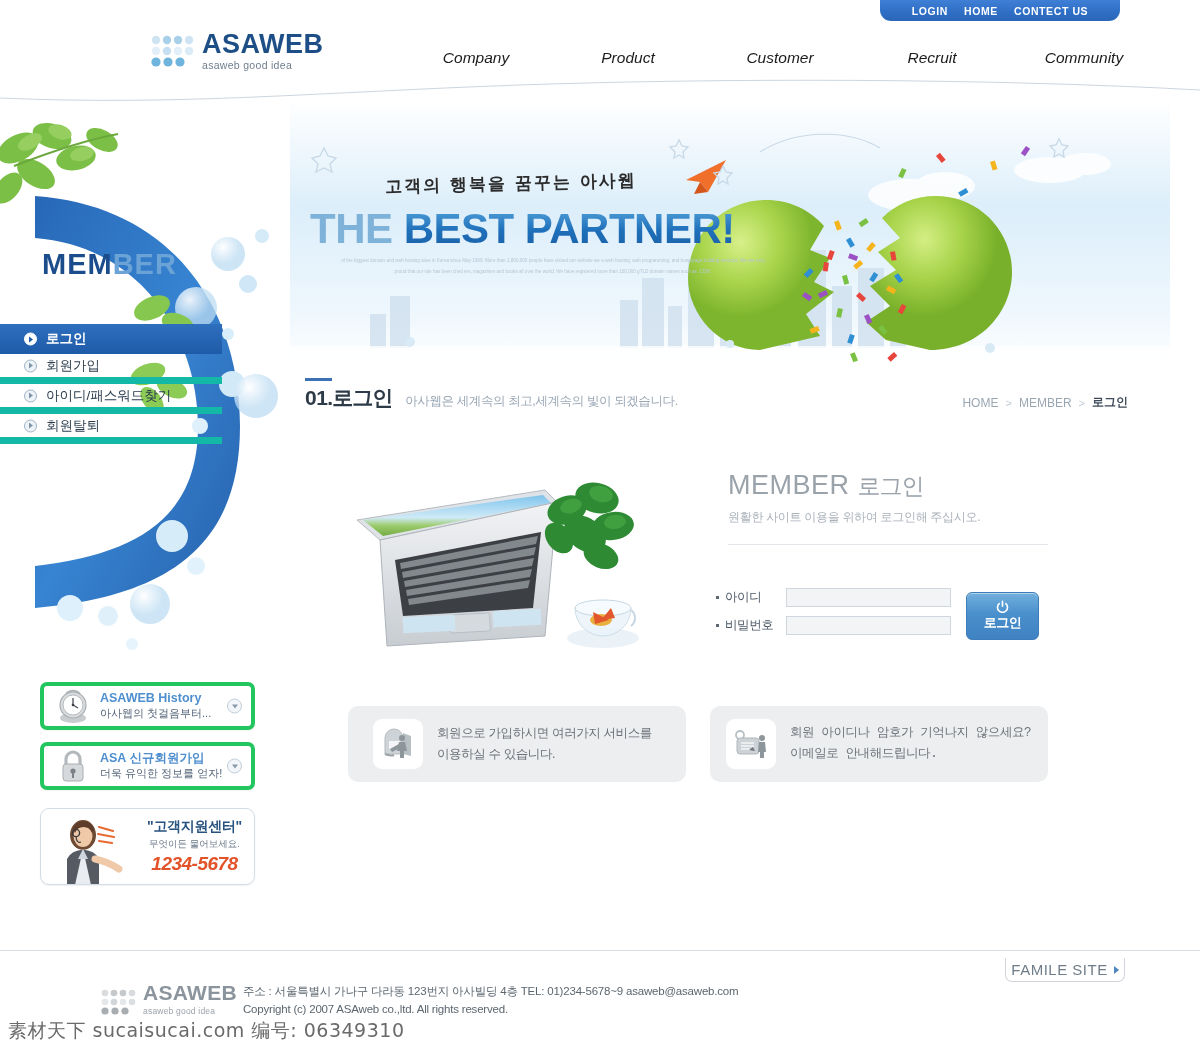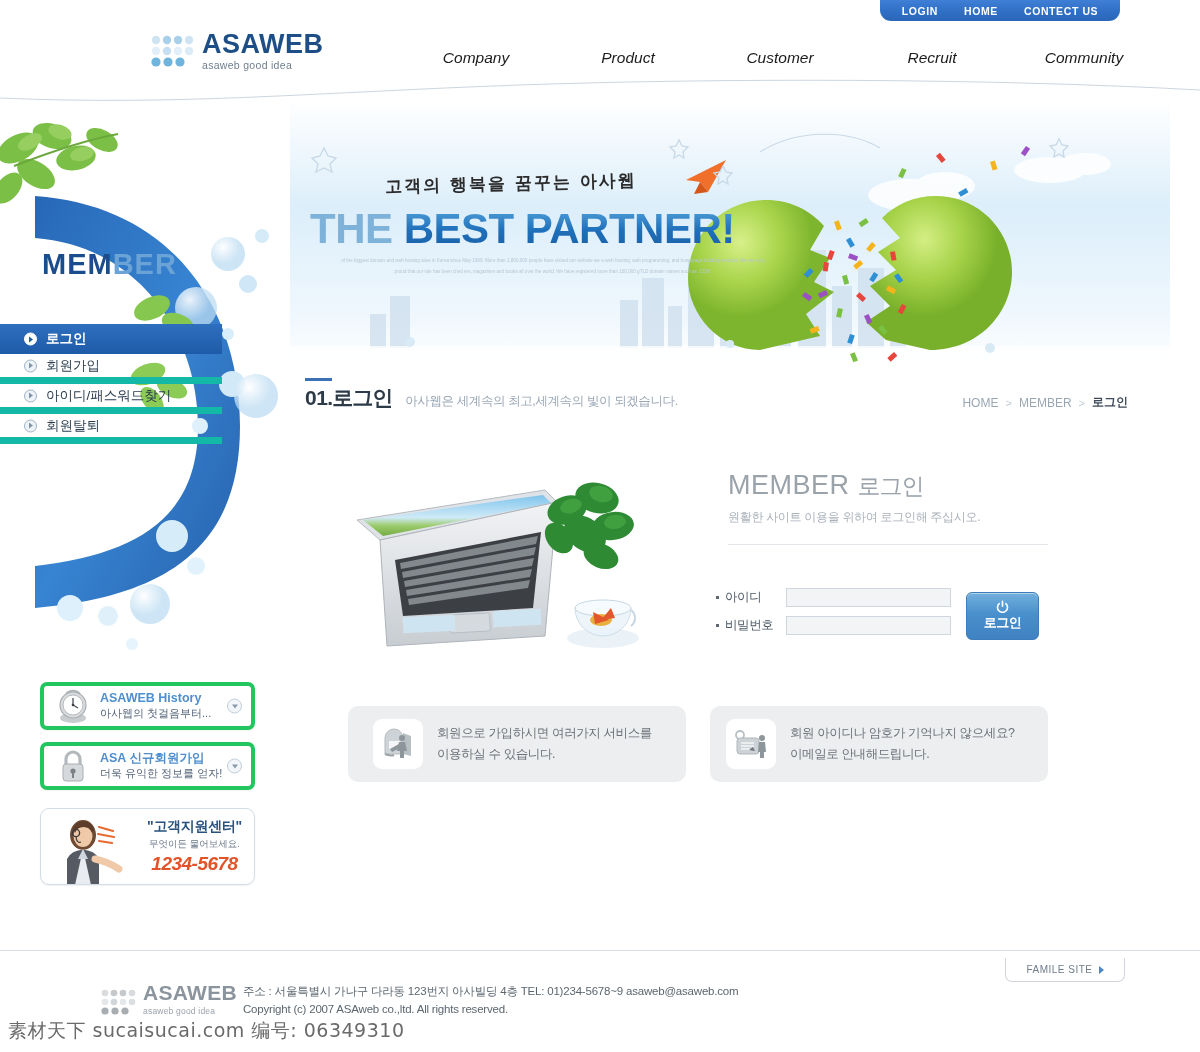--- a/index.html
+++ b/index.html
@@ -8,21 +8,21 @@
     background:#ffffff;
     font-family:"Liberation Sans", sans-serif;
     overflow:hidden;
   }
 
   
   .topbar {
     position:absolute; top:0; left:880px; width:240px; height:21px;
     background:linear-gradient(180deg,#3f7fd6 0%,#2f6fc6 55%,#2b66b8 100%);
     border-radius:0 0 11px 11px;
-    display:flex; align-items:center; justify-content:center; gap:26px;
+    display:flex; align-items:center; justify-content:center; gap:16px;
   }
   .topbar a {
     color:#ffffff; font-size:10.5px; font-weight:bold; letter-spacing:.6px;
     text-decoration:none; white-space:nowrap;
   }
 
   
   .header {
     position:absolute; top:21px; left:0; width:1200px; height:62px;
     background:#ffffff;
@@ -198,35 +198,35 @@
   }
   .login-btn .pw { width:13px; height:13px; }
   .login-btn span { color:#ffffff; font-size:13px; font-weight:bold; letter-spacing:-.5px; }
 
   
   .info-box {
     position:absolute; top:706px; height:76px; border-radius:10px;
     background:#eceef0; display:flex; align-items:center; padding-left:16px;
   }
   .info-left { left:348px; width:338px;padding-left:25px; }
-  .info-right { left:710px; width:338px; }
+  .info-right { left:710px; width:338px;font-family:Liberation Mono, monospace; }
   .info-icon {
     width:50px; height:50px; border-radius:9px; background:#ffffff;
     margin-right:14px; flex:none; display:flex; align-items:center; justify-content:center;
   }
   .info-text { font-size:12.5px; color:#6b7178; line-height:1.65; letter-spacing:-.4px; }
 
   
   .foot-rule { position:absolute; left:0; top:950px; width:1200px; height:1px; background:#d8dde2; }
   .famile {
     position:absolute; right:75px; top:958px; width:120px; height:24px;
     border:1px solid #d0d6dc; border-top:none; border-radius:0 0 7px 7px;
     background:#ffffff; display:flex; align-items:center; justify-content:center; gap:6px;
   }
-  .famile span { font-size:10px; color:#6f7d8a; letter-spacing:.5px; }
+  .famile span { font-size:15px; color:#6f7d8a; letter-spacing:.5px; }
   .famile .tri { width:0;height:0;border-left:5px solid #4d86c0;border-top:4px solid transparent;border-bottom:4px solid transparent; }
 
   .footer { position:absolute; left:0; top:975px; width:1200px; height:55px; }
   .f-logo { position:absolute; left:100px; top:6px; display:flex; align-items:flex-end; }
   .f-dots { width:38px; height:26px; position:relative; margin-right:5px; margin-bottom:1px; }
   .f-title { font-size:21px; font-weight:bold; color:#8b949c; letter-spacing:.3px; }
   .f-sub { font-size:8.5px; color:#9aa2a9; letter-spacing:.2px; margin-top:1px; }
   .f-info { position:absolute; left:243px; top:8px; }
   .f-line { font-size:11.5px; color:#5c666f; line-height:1.55; letter-spacing:-.2px; }
 

